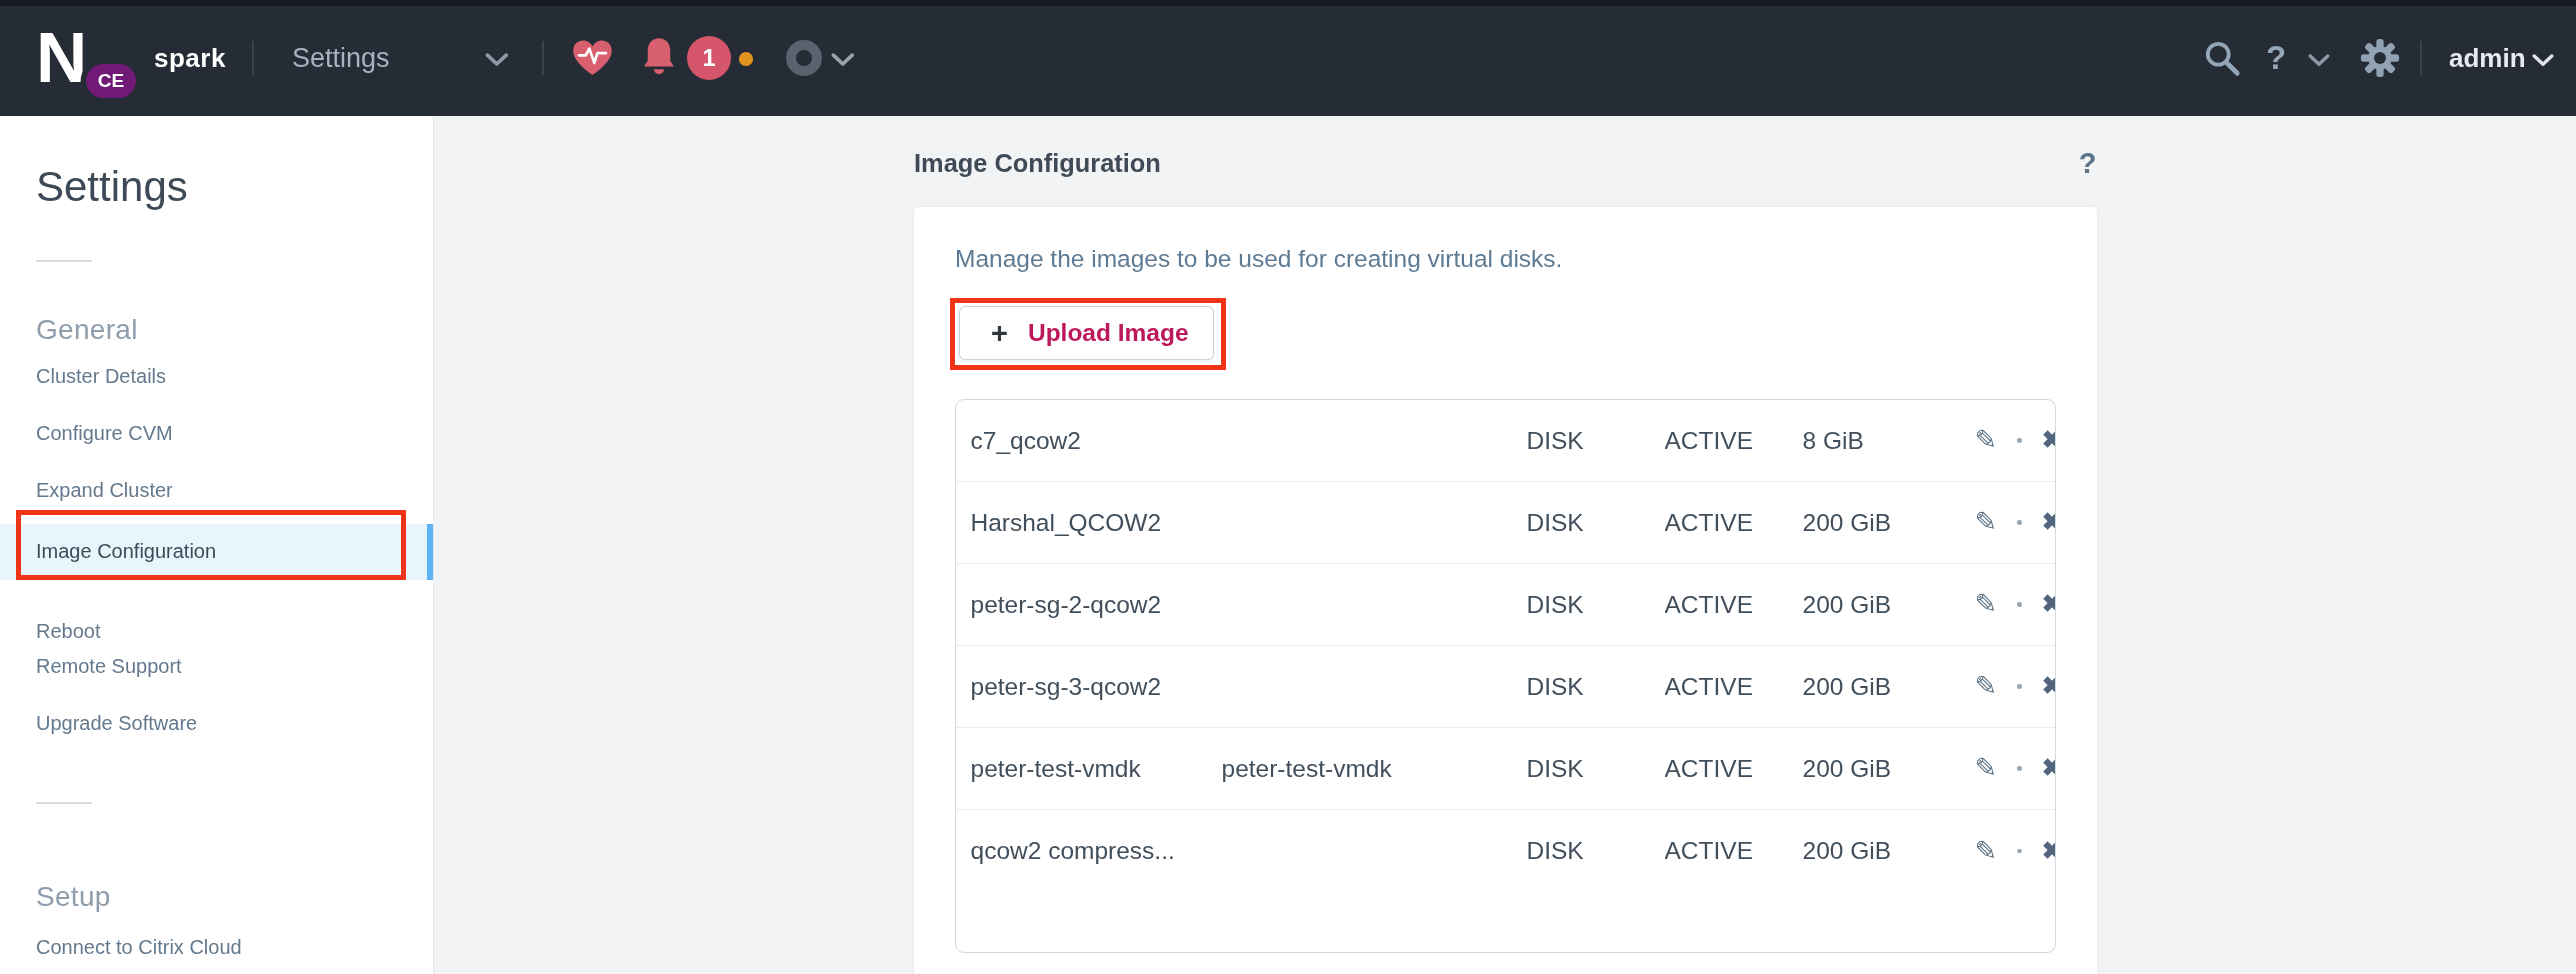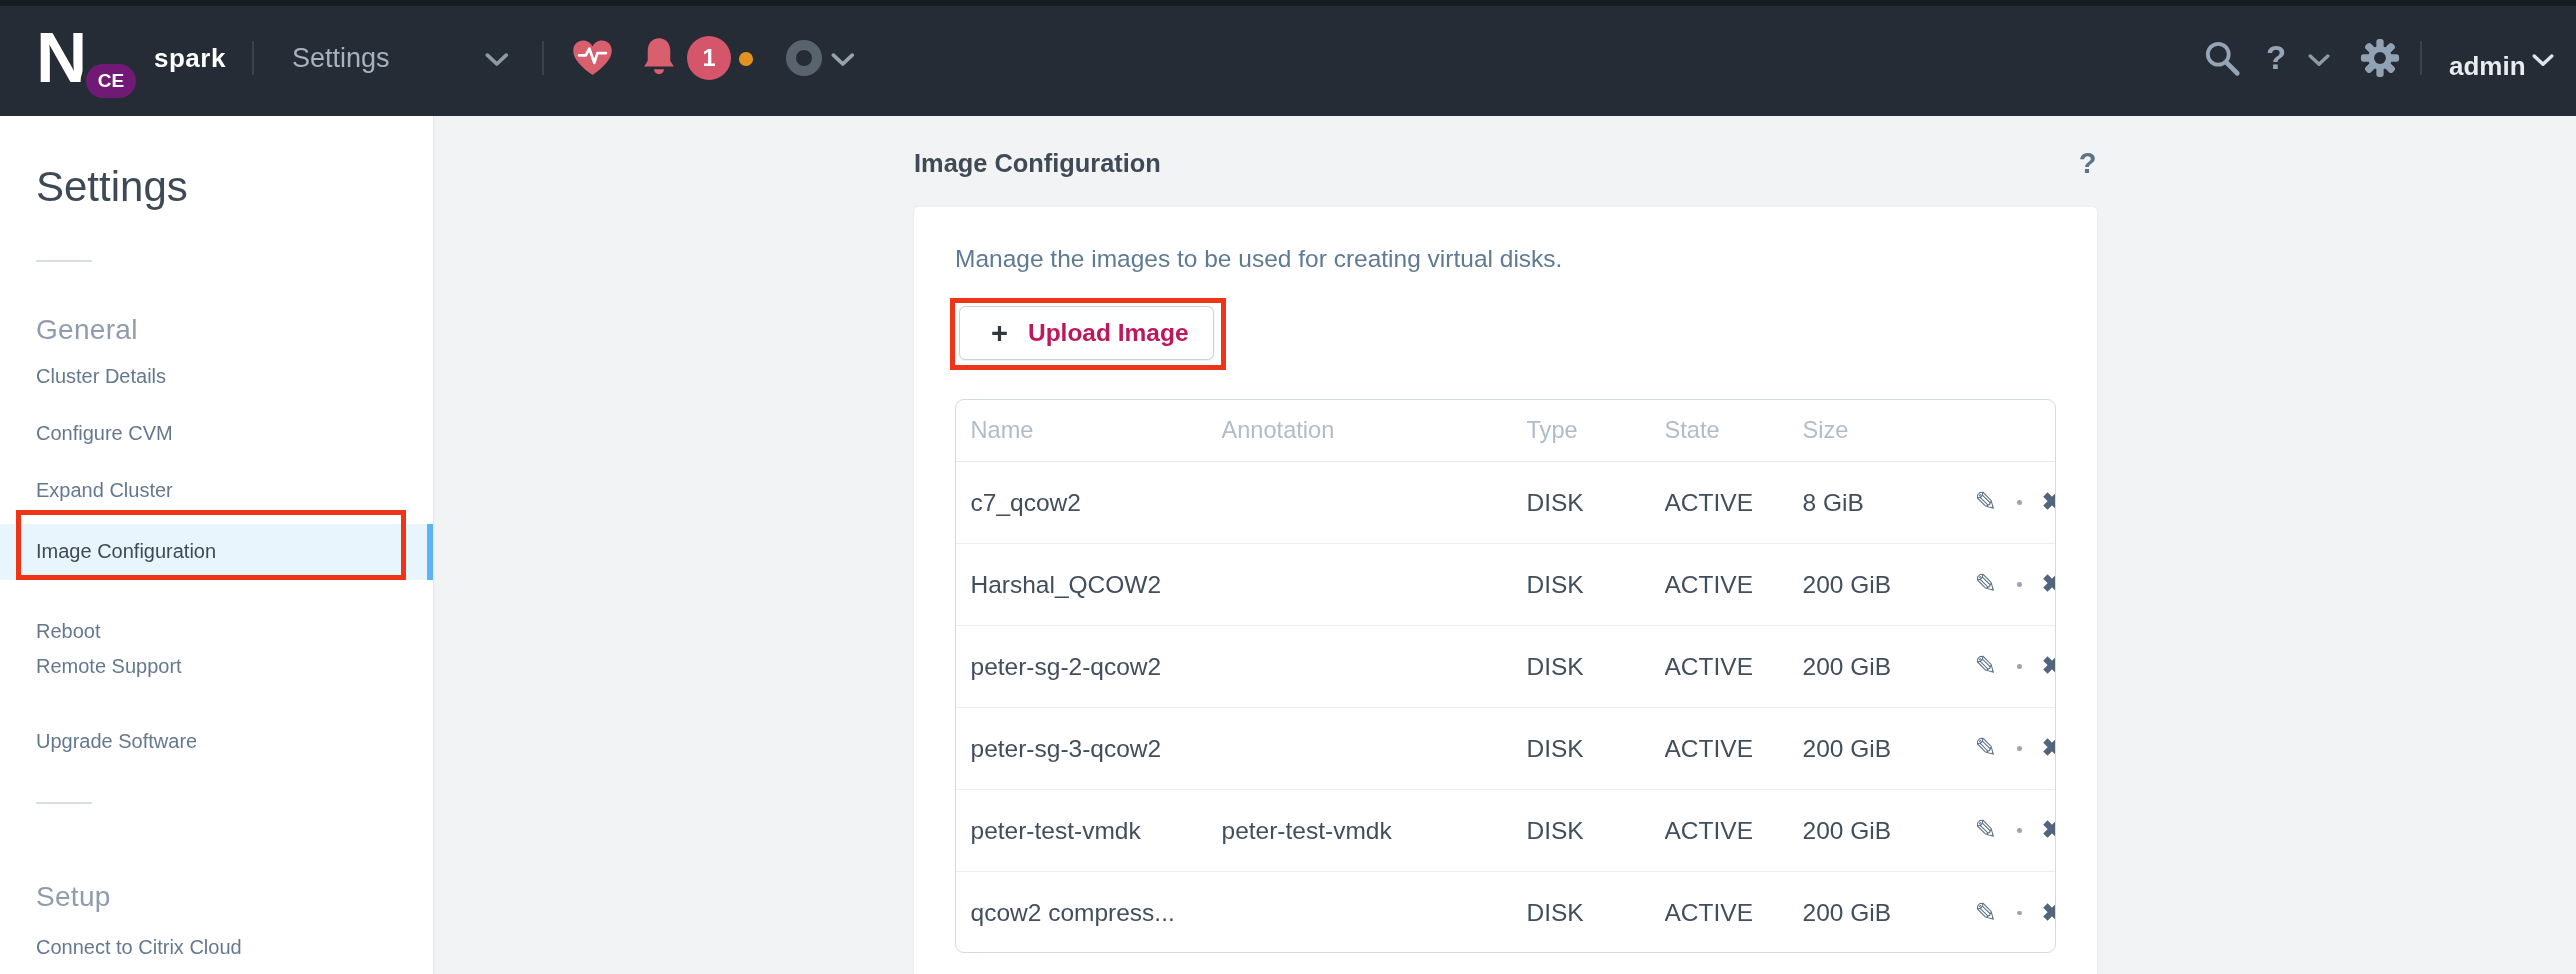--- a/index.html
+++ b/index.html
@@ -18,21 +18,21 @@
   .nav-cluster { position:absolute; left:154px; top:0; height:116px; line-height:116px; color:#ffffff; font-size:26px; font-weight:700; letter-spacing:0.5px; }
   .nav-sep { position:absolute; top:41px; width:1.8px; height:34px; background:#3b424c; }
   .nav-menu-label { position:absolute; left:292px; top:0; height:116px; line-height:116px; color:#a6b2bf; font-size:27px; }
   .chev { position:absolute; }
   .nav-icon { position:absolute; }
   .alert-badge { position:absolute; left:687px; top:36px; width:44px; height:44px; border-radius:50%; background:#d5566b;
     color:#fff; font-size:23.6px; font-weight:700; text-align:center; line-height:44px; }
   .orange-dot { position:absolute; left:739px; top:52px; width:13.6px; height:13.6px; border-radius:50%; background:#e2921e; }
   .task-ring { position:absolute; left:786px; top:40px; width:36px; height:36px; border-radius:50%; border:10px solid #59636e; }
   .nav-help { position:absolute; left:2266px; top:0; height:116px; line-height:116px; color:#93a5b6; font-size:33px; font-weight:700; }
-  .nav-user { position:absolute; left:2449px; top:0; height:80px; line-height:116px; color:#e8ecf0; font-size:26px; font-weight:700;margin-top:8px; }
+  .nav-user { position:absolute; left:2449px; top:0; height:80px; line-height:116px; color:#e8ecf0; font-size:26px; font-weight:700; }
   
   .sidebar { position:absolute; left:0; top:116px; width:434px; height:859px; background:#ffffff; border-right:0.9px solid #e4e8ec; }
   .sb-title { position:absolute; left:36px; top:47px; font-size:42px; line-height:47px; color:#3d4956; font-weight:400; }
   .sb-divider { position:absolute; left:36px; width:56px; height:1.8px; background:#d8dde2; }
   .sb-section-label { position:absolute; left:36px; font-size:28px; color:#8e9cab; letter-spacing:0.3px; }
   .sb-item { position:absolute; left:36px; font-size:20px; line-height:25.4px; color:#64798e; cursor:pointer; white-space:nowrap; }
   .sb-selected-bg { position:absolute; left:0; top:408px; width:433px; height:56px; background:#e9f5fd; }
   .sb-selected-bar { position:absolute; right:0; top:408px; width:6.4px; height:56px; background:#5db4f5; }
   .sb-item.selected { color:#3f4a56; font-weight:500; }
   
@@ -140,21 +140,21 @@
     <div class="sb-item" style="top:248px;">Cluster Details</div>
     <div class="sb-item" style="top:305px;">Configure CVM</div>
     <div class="sb-item" style="top:362px;">Expand Cluster</div>
 
     <div class="sb-selected-bg"></div>
     <div class="sb-selected-bar"></div>
     <div class="sb-item selected" style="top:423px;">Image Configuration</div>
 
     <div class="sb-item" style="top:503px;">Reboot</div>
     <div class="sb-item" style="top:538px;">Remote Support</div>
-    <div class="sb-item" style="top:613px;">Upgrade Software</div>
+    <div class="sb-item" style="top:595px;">Upgrade Software</div>
 
     <div class="sb-divider" style="top:686px;"></div>
 
     <div class="sb-section-label" style="top:765px;">Setup</div>
     <div class="sb-item" style="top:819px;">Connect to Citrix Cloud</div>
   </aside>
 
   <div class="annot-box" style="left:16.3px; top:510px; width:390px; height:70px;"></div>
 
   <main class="main">
@@ -166,28 +166,20 @@
     <div class="panel-desc">Manage the images to be used for creating virtual disks.</div>
 
     <button class="upload-btn">
       <span class="plus">+</span>
       <span class="lbl">Upload Image</span>
     </button>
 
     <div class="annot-box" style="left:516px; top:182px; width:276px; height:72px;"></div>
 
     <div class="img-table">
-      <div class="t-row t-head">
-        <div class="t-cell">Name</div>
-        <div class="t-cell">Annotation</div>
-        <div class="t-cell">Type</div>
-        <div class="t-cell">State</div>
-        <div class="t-cell">Size</div>
-        <div class="t-cell"></div>
-      </div>
 
       <div class="t-row t-body-row">
         <div class="t-cell">c7_qcow2</div>
         <div class="t-cell"></div>
         <div class="t-cell">DISK</div>
         <div class="t-cell">ACTIVE</div>
         <div class="t-cell">8 GiB</div>
         <div class="t-actions">
             <span class="act-edit">✎</span>
             <span class="act-dot"></span>

